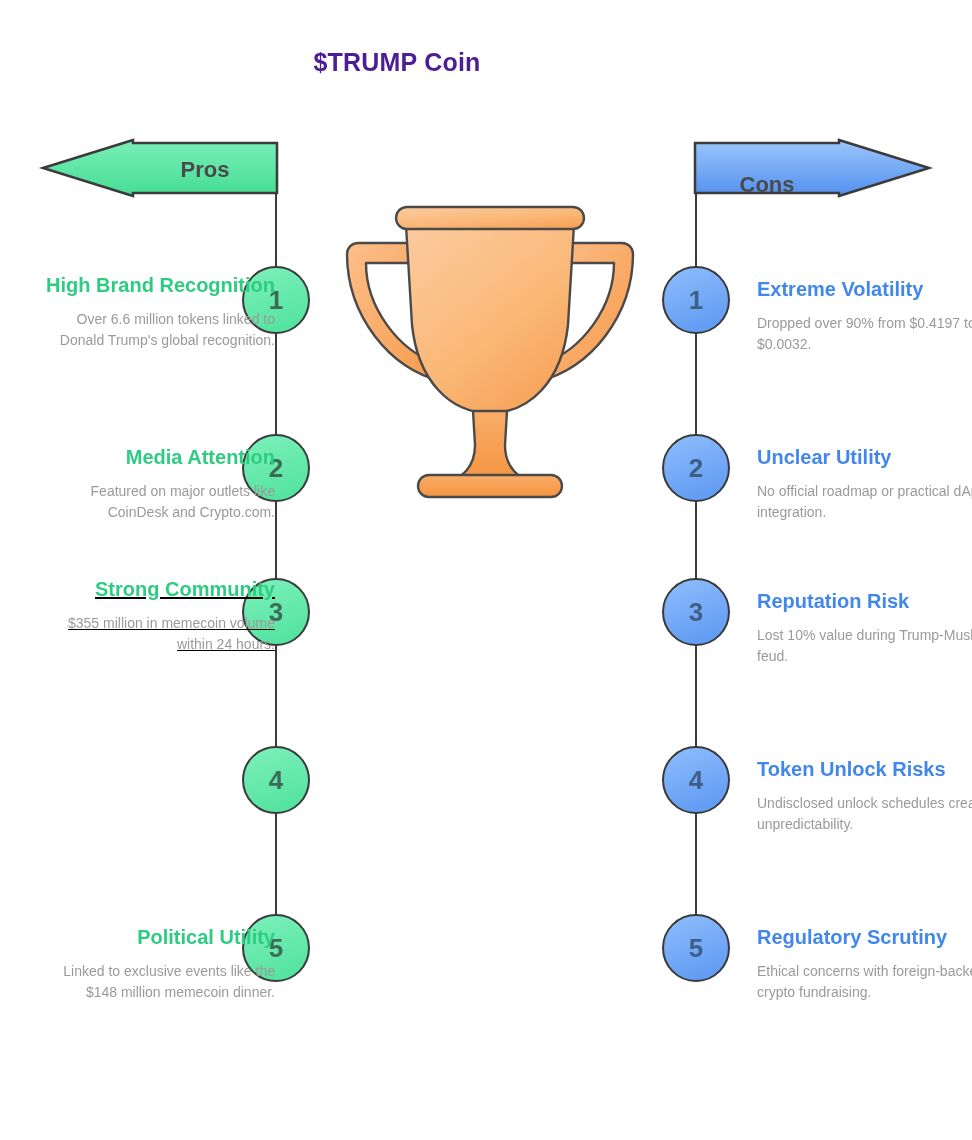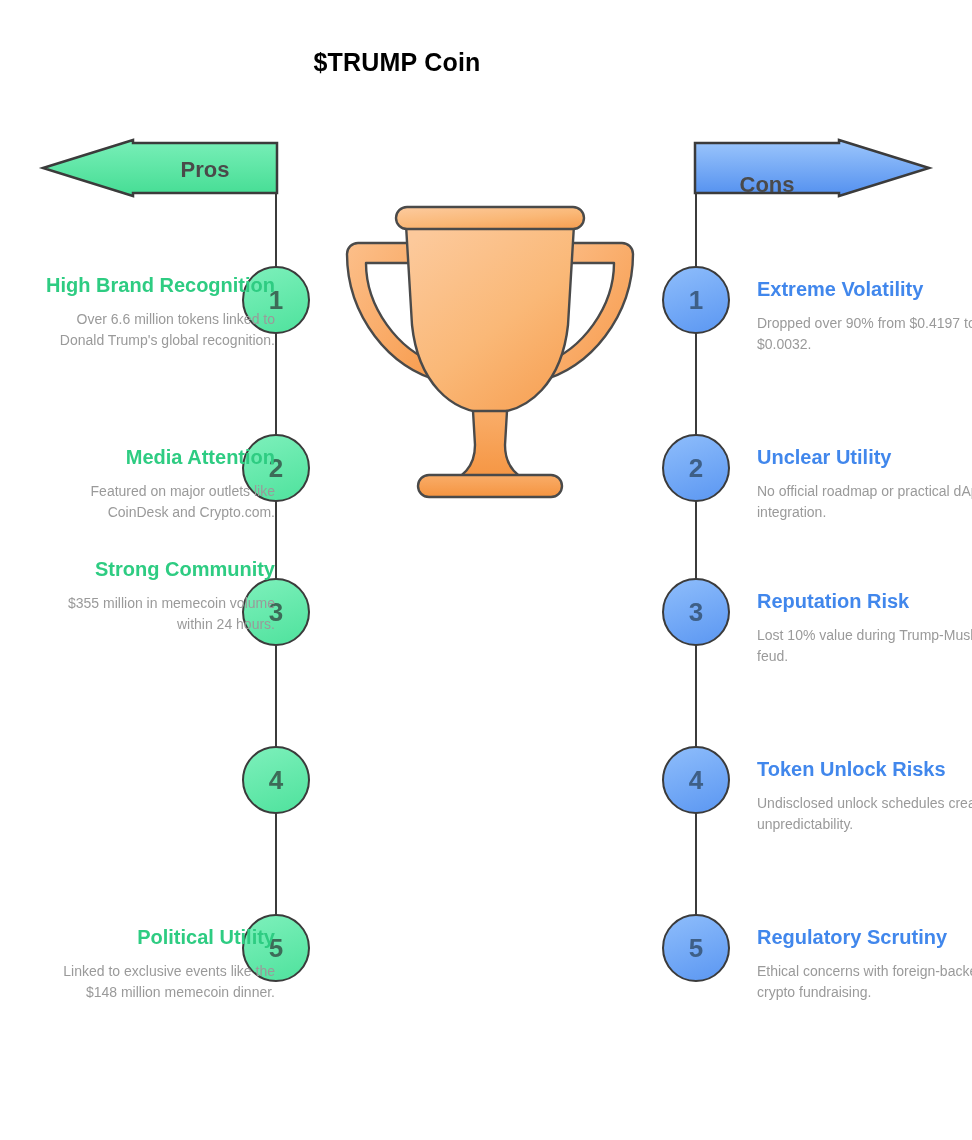--- a/index.html
+++ b/index.html
@@ -21,21 +21,21 @@
 
   
   .page-title {
     position: absolute;
     left: 0;
     top: 48px;
     width: 794px;
     text-align: center;
     font-size: 25px;
     font-weight: bold;
-    color: #000000;
+    color: #4c1d95;
     letter-spacing: 0.2px;
   }
 
   
   .banner-svg {
     position: absolute;
     left: 0;
     top: 0;
     width: 972px;
     height: 1140px;
@@ -193,21 +193,21 @@
   </div>
 
   <div class="entry pro" style="top:272px;">
     <p class="entry-title">High Brand Recognition</p>
     <p class="entry-desc">Over 6.6 million tokens linked to Donald Trump's global recognition.</p>
   </div>
   <div class="entry pro" style="top:444px;">
     <p class="entry-title">Media Attention</p>
     <p class="entry-desc">Featured on major outlets like CoinDesk and Crypto.com.</p>
   </div>
-  <div class="entry pro" style="top:556px;">
+  <div class="entry pro" style="top:576px;text-decoration:underline;">
     <p class="entry-title">Strong Community</p>
     <p class="entry-desc">$355 million in memecoin volume within 24 hours.</p>
   </div>
   <div class="entry pro" style="top:924px;">
     <p class="entry-title">Political Utility</p>
     <p class="entry-desc">Linked to exclusive events like the $148 million memecoin dinner.</p>
   </div>
 
   <div class="node con" style="left:662px; top:266px;">
     <span>1</span>

